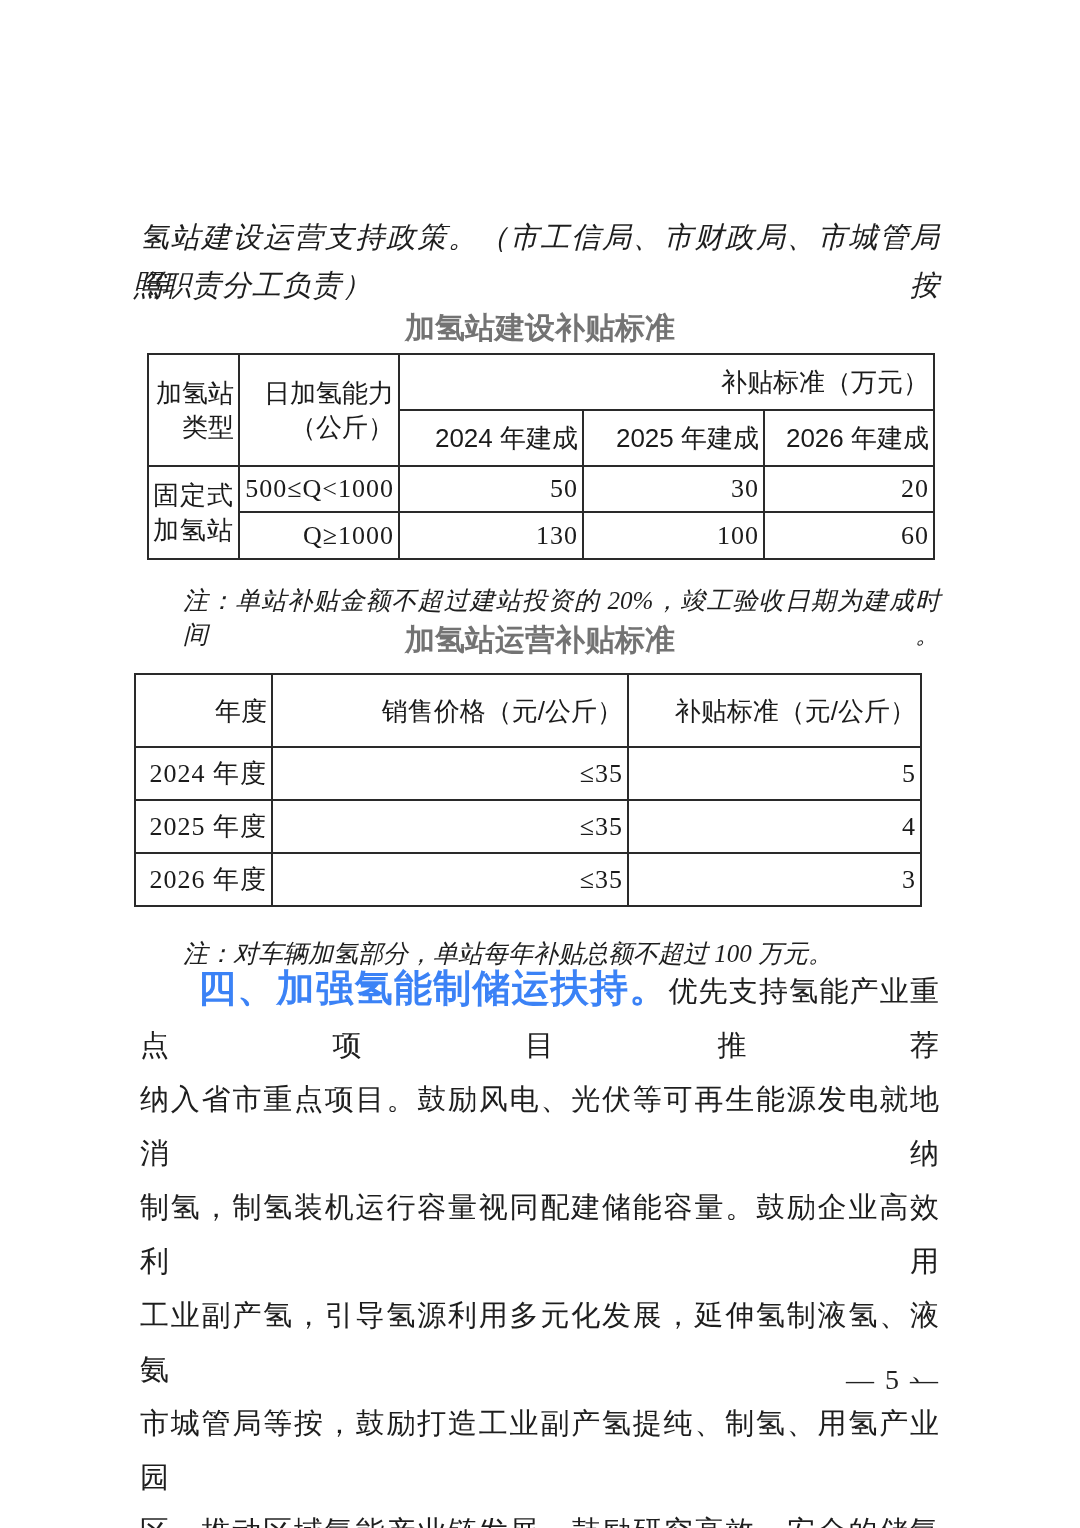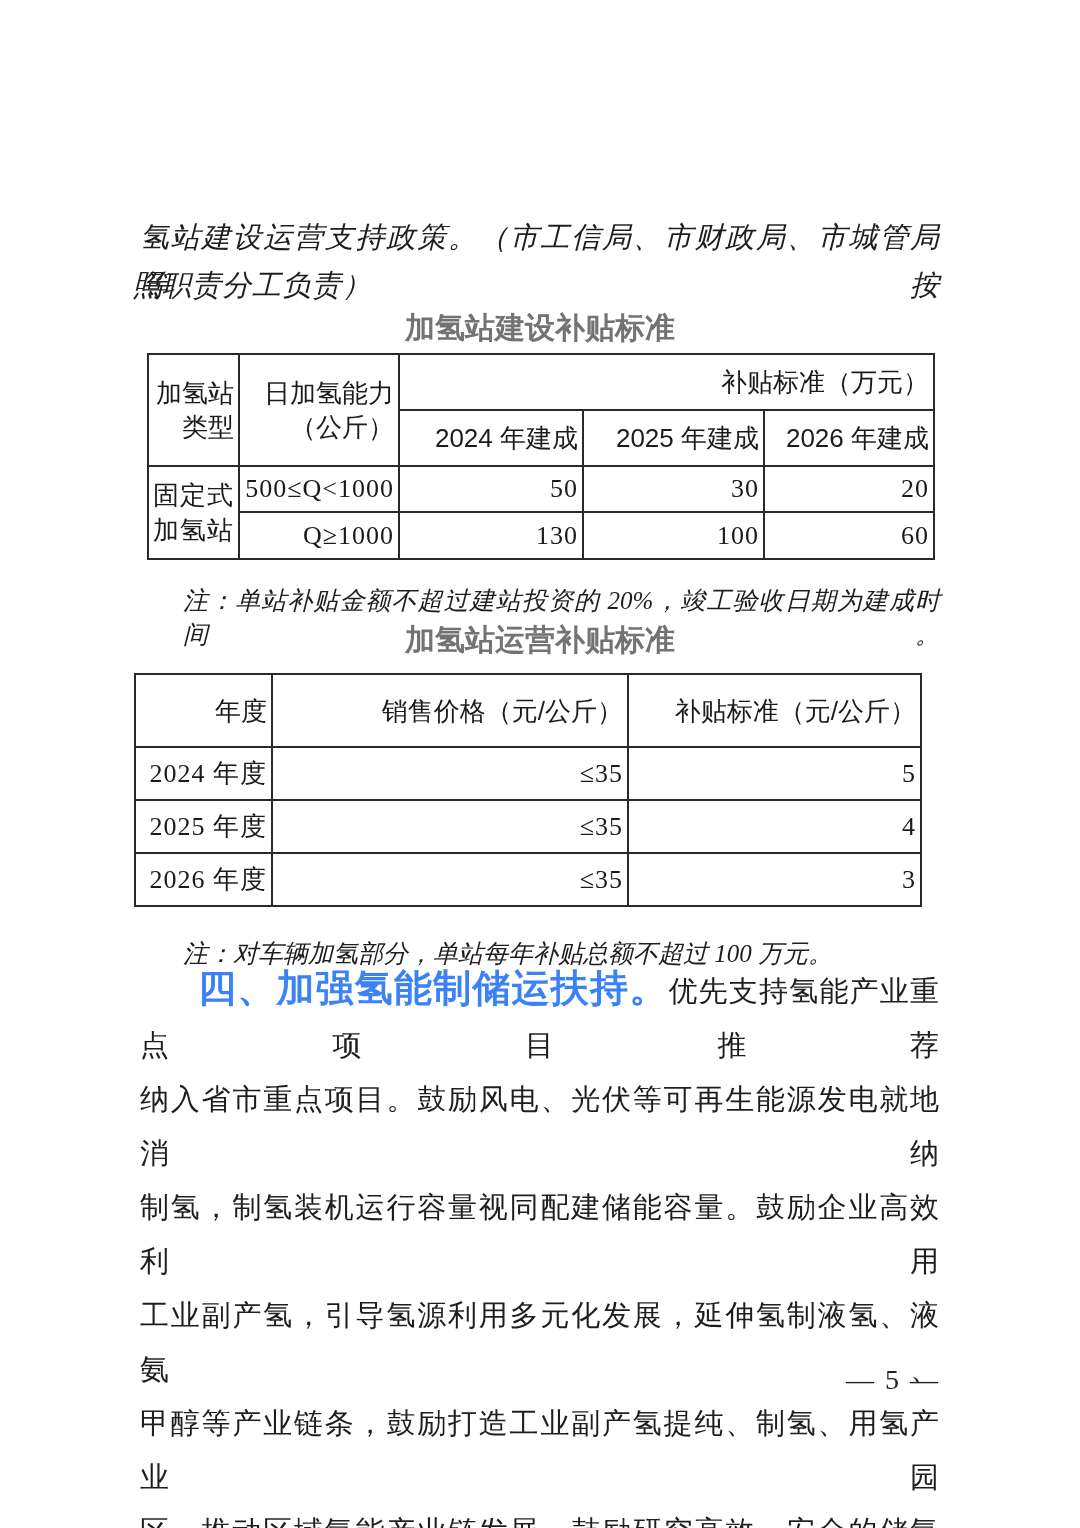--- a/index.html
+++ b/index.html
@@ -113,20 +113,20 @@
   </tbody>
     </table>
 
   <div class="abs kai note" style="left:183px;top:925px;">注：对车辆加氢部分，单站每年补贴总额不超过 100 万元。</div>
 
   <div class="abs" style="left:140px;top:961px;">
     <div class="fs p4line jl" style="text-indent:58px;"><span class="lead">四、加强氢能制储运扶持。</span><span>优先支持氢能产业重点项目推荐</span></div>
     <div class="fs p4line jl">纳入省市重点项目。鼓励风电、光伏等可再生能源发电就地消纳</div>
     <div class="fs p4line jl">制氢，制氢装机运行容量视同配建储能容量。鼓励企业高效利用</div>
     <div class="fs p4line jl">工业副产氢，引导氢源利用多元化发展，延伸氢制液氢、液氨、</div>
-    <div class="fs p4line jl">甲醇等产业链条，鼓励打造工业副产氢提纯、制氢、用氢产业园</div>
+    <div class="fs p4line jl">市城管局等按，鼓励打造工业副产氢提纯、制氢、用氢产业园</div>
     <div class="fs p4line jl">区，推动区域氢能产业链发展。鼓励研究高效、安全的储氢方法、</div>
 
   </div>
 
   <div class="abs fs pageno" style="right:140px;top:1364px;">— 5 —</div>
 
 </div>
 
 </body></html>

